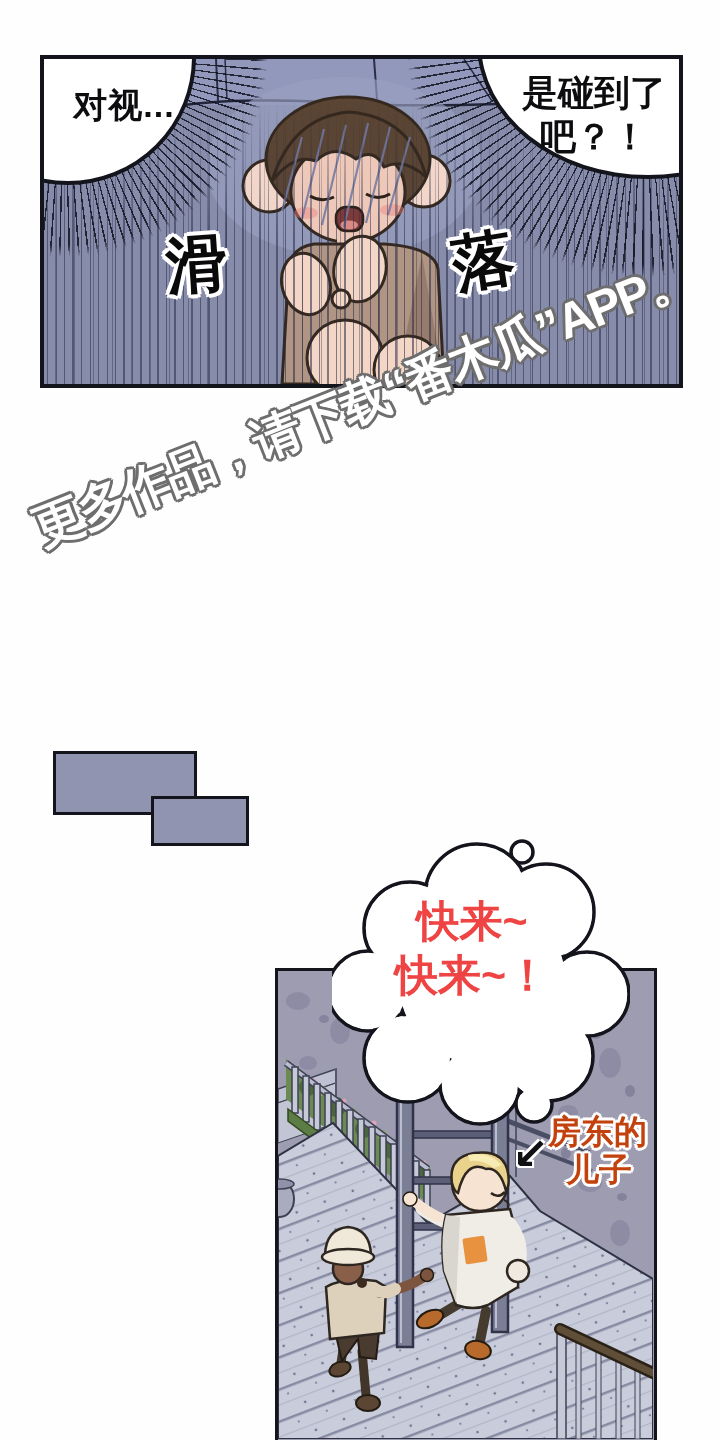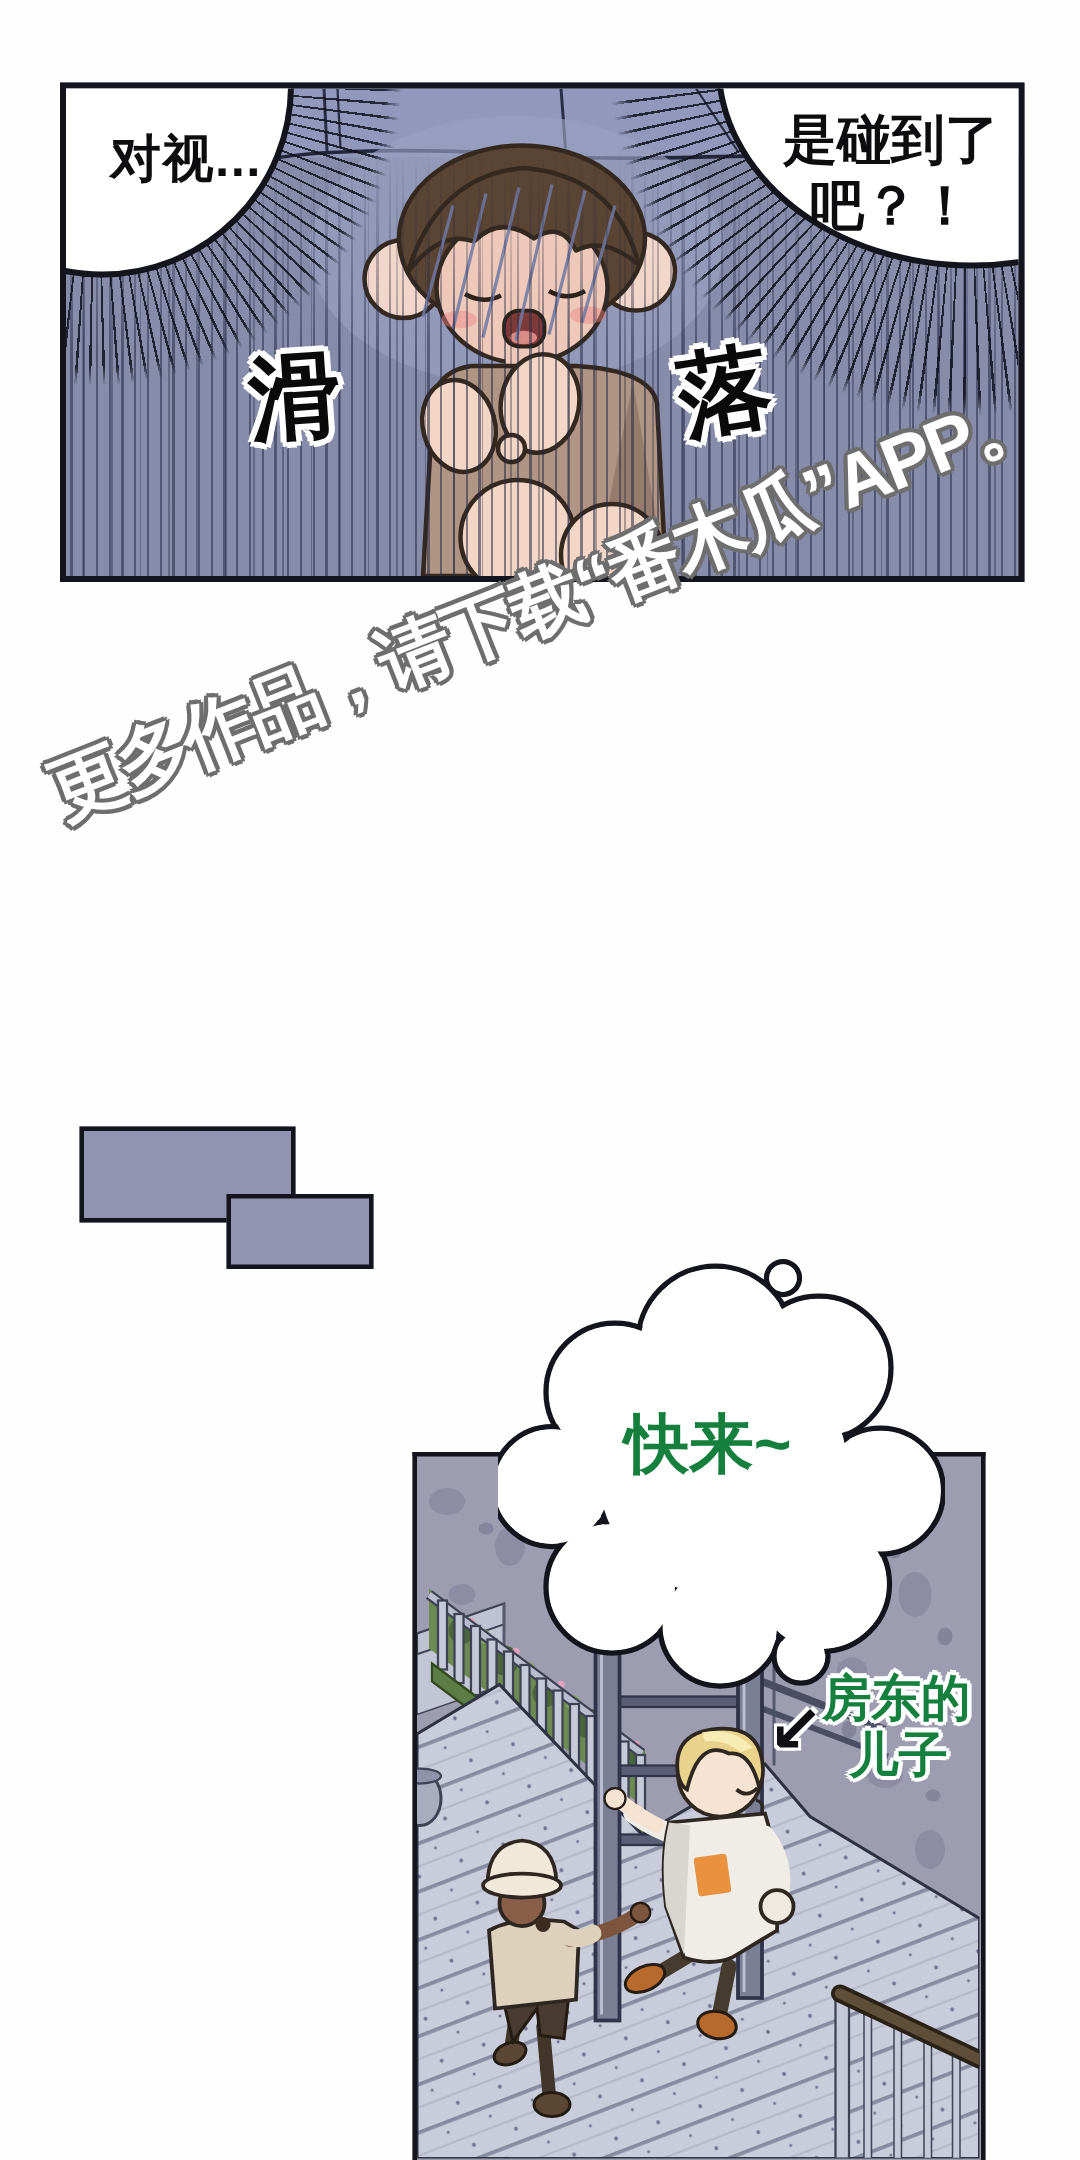--- a/index.html
+++ b/index.html
@@ -48,25 +48,25 @@
   .drect-2{left:151px;top:796px;width:98px;height:50px;z-index:4;}
 
   
   .panel2{position:absolute;left:275px;top:968px;width:382px;height:472px;
           border:3.5px solid #14141c;border-bottom:none;box-sizing:border-box;
           background:#9d9cb0;overflow:hidden;z-index:2;}
   .p2-art{position:absolute;left:0;top:0;}
 
   
   .cloud{position:absolute;left:332px;top:836px;z-index:10;}
-  .cloud-text{position:absolute;left:352px;top:936px;width:240px;z-index:11;
-    color:#15803d;font-weight:bold;font-size:43px;line-height:54px;text-align:center;}
-
-  
-  .lbl{position:absolute;color:#15803d;font-weight:bold;font-size:33px;z-index:12;
+  .cloud-text{position:absolute;left:352px;top:894px;width:240px;z-index:11;
+    color:#ef4444;font-weight:bold;font-size:43px;line-height:54px;text-align:center;}
+
+  
+  .lbl{position:absolute;color:#c2410c;font-weight:bold;font-size:33px;z-index:12;
        text-shadow:-2px -2px 0 #fff,2px -2px 0 #fff,-2px 2px 0 #fff,2px 2px 0 #fff,
                    -3px 0 0 #fff,3px 0 0 #fff,0 -3px 0 #fff,0 3px 0 #fff;text-align:center;}
   .lbl-1{left:548px;top:1110px;}
   .lbl-2{left:566px;top:1148px;font-family:Liberation Mono, monospace;}
   .arrow{position:absolute;left:512px;top:1128px;font-size:44px;font-weight:900;color:#101014;z-index:12;
        text-shadow:-2px -2px 0 #fff,2px -2px 0 #fff,-2px 2px 0 #fff,2px 2px 0 #fff;}
 </style>
 </head>
 <body>
 
@@ -312,19 +312,20 @@
       <circle cx="202" cy="268" r="16"></circle>
       <circle cx="216" cy="220" r="43"></circle>
       <circle cx="255" cy="158" r="40"></circle>
       <circle cx="214" cy="76" r="46"></circle>
       <circle cx="150" cy="145" r="83"></circle>
     </g>
   </svg>
 
   <div class="cloud-text">
     <div>快来~</div>
+    <div>快来~！</div>
   </div>
 
   <div class="lbl lbl-1">房东的</div>
   <div class="lbl lbl-2">儿子</div>
   <div class="arrow">↙</div>
 
 </div>
 
 </body></html>

